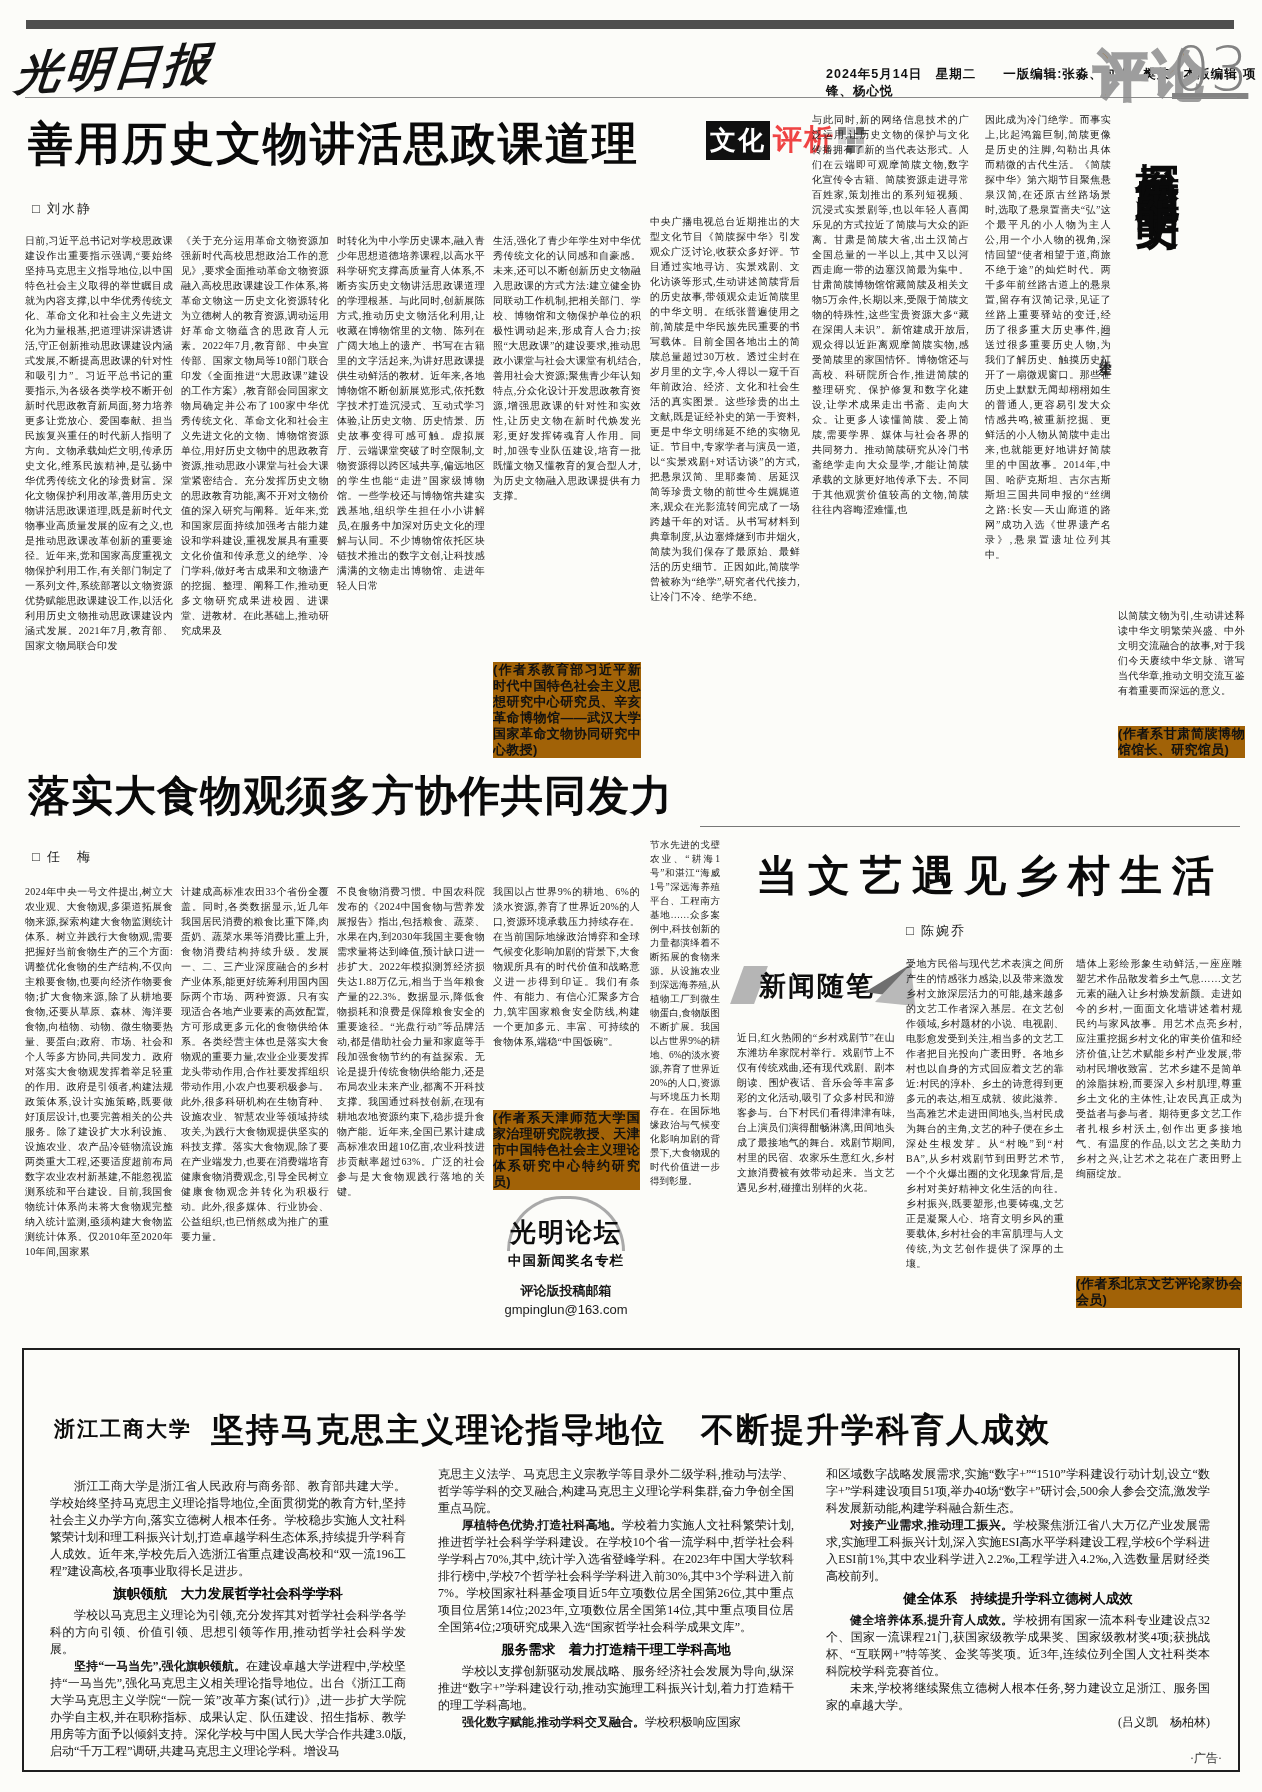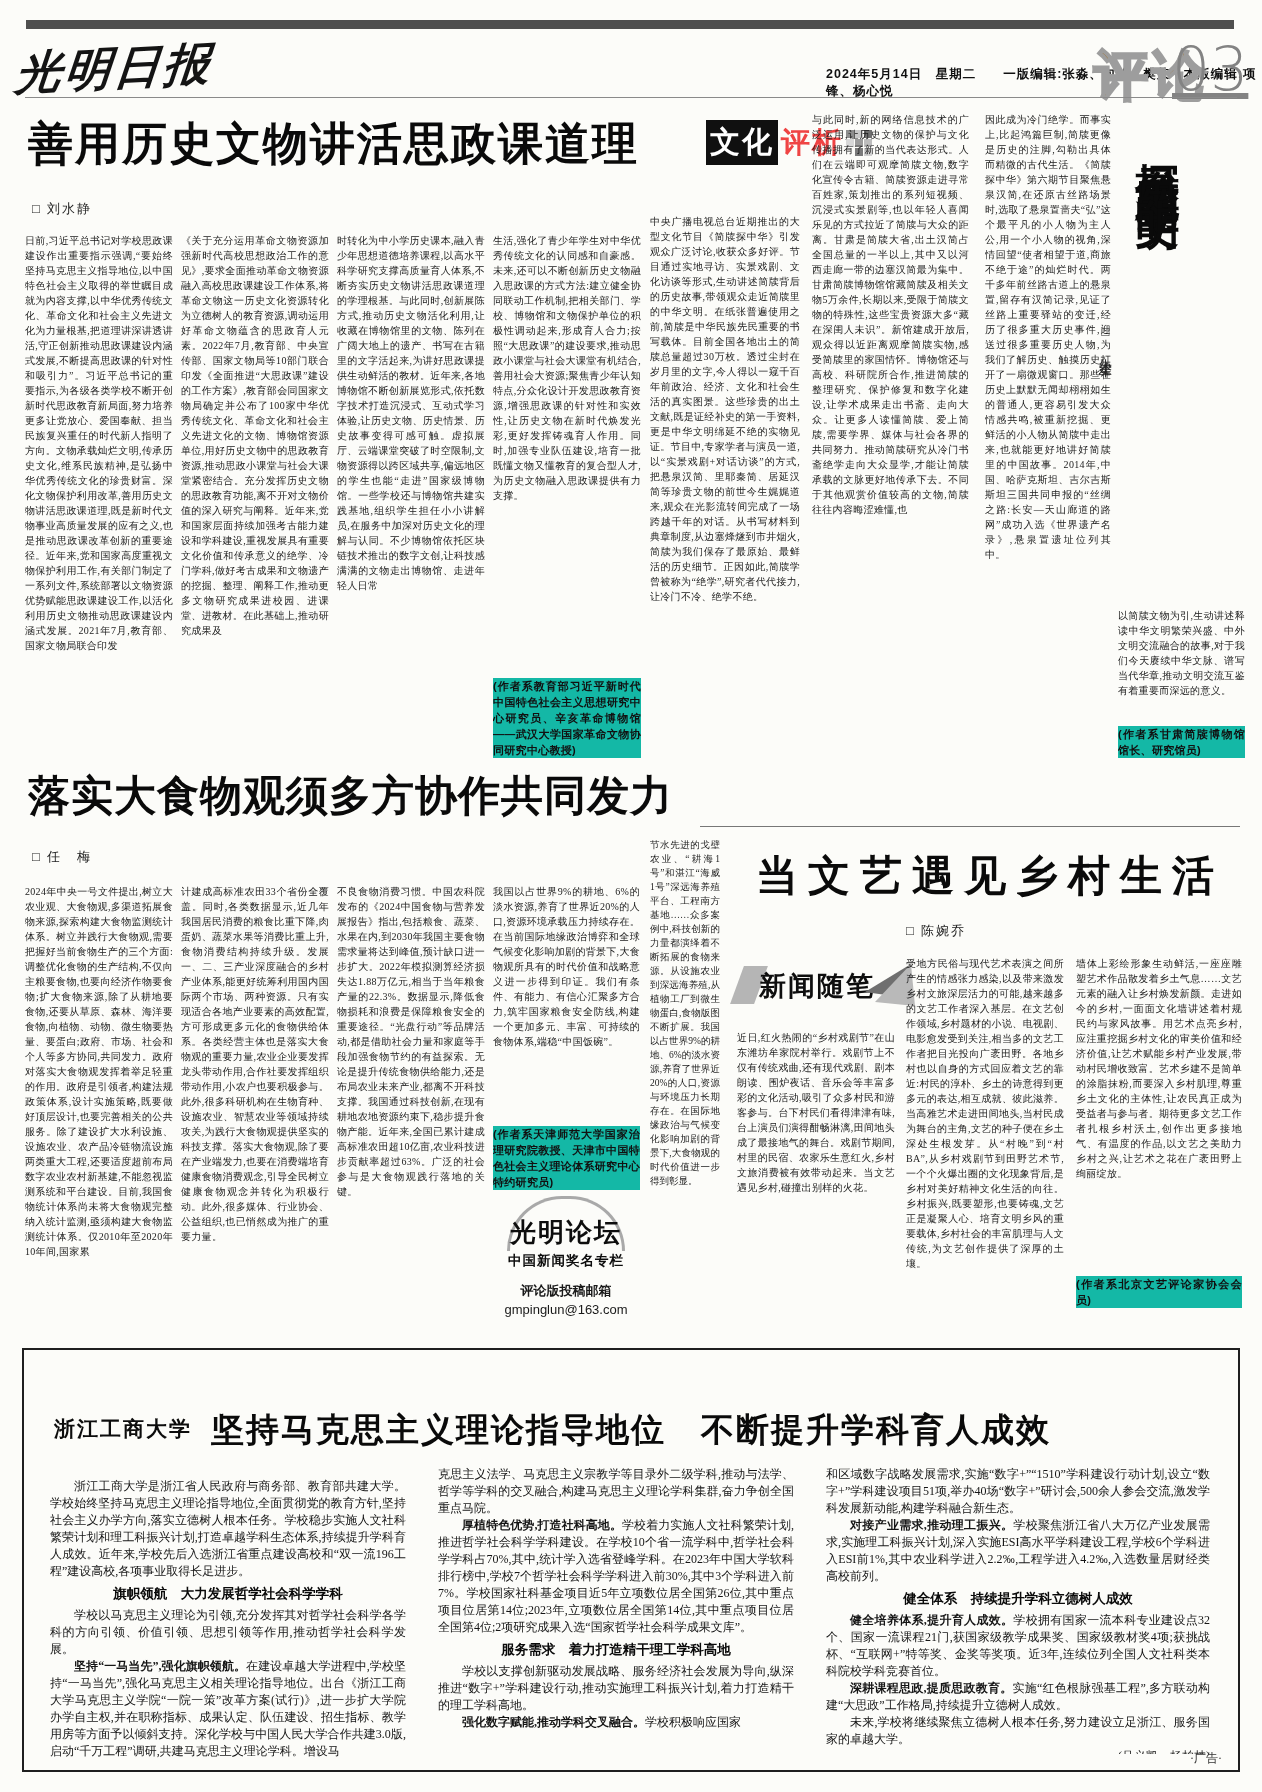--- a/index.html
+++ b/index.html
@@ -4,30 +4,30 @@
 <style>
   html,body{margin:0;padding:0;}
   body{width:1262px;height:1792px;background:#f3f2ee;font-family:"Liberation Serif","DejaVu Serif",serif;}
   .page{position:relative;width:1262px;height:1792px;background:#fcfcf9;overflow:hidden;}
   .abs{position:absolute;}
   .sans{font-family:"Liberation Sans","DejaVu Sans",sans-serif;}
   .bodytext{font-size:10px;line-height:15px;text-align:justify;color:#1b1b1b;overflow:hidden;letter-spacing:.3px;}
   .bodytext-sm{font-size:9.5px;line-height:14px;text-align:justify;color:#1b1b1b;overflow:hidden;}
   .headline{font-weight:bold;color:#0a0a0a;white-space:nowrap;}
   .byline{font-size:13px;color:#1d1d1d;letter-spacing:2px;}
-  .colnote{font-family:"Liberation Sans","DejaVu Sans",sans-serif;font-weight:bold;font-size:11px;line-height:16px;position:absolute;left:0;right:0;bottom:0;background:#14b8a6;text-align:justify;color:#111;}
+  .colnote{font-family:"Liberation Sans","DejaVu Sans",sans-serif;font-weight:bold;font-size:13px;line-height:16px;position:absolute;left:0;right:0;bottom:0;background:#a16207;text-align:justify;color:#111;}
   .rule{background:#8a8a8a;height:1px;}
   
   .logo{font-size:46px;font-weight:bold;font-style:italic;transform:skewX(-8deg) rotate(-3deg);color:#141414;letter-spacing:3px;}
   .dateline{font-size:12.5px;font-weight:bold;color:#101010;letter-spacing:1px;}
   .section-label{font-size:54px;font-weight:bold;color:#a16207;-webkit-text-stroke:2.5px #9d9d9d;letter-spacing:4px;}
   .pageno{font-size:60px;font-weight:200;color:#838383;font-family:"DejaVu Sans","Liberation Sans",sans-serif;text-decoration:underline;}
   
   .pingxi{display:flex;align-items:center;gap:3px;}
-  .px-black{background:#101010;color:#fff;font-weight:bold;font-size:30px;padding:2px 4px;letter-spacing:2px;}
+  .px-black{background:#101010;color:#fff;font-weight:bold;font-size:26px;padding:2px 4px;letter-spacing:2px;}
   .px-rest{font-weight:bold;font-size:29px;color:#ef4444;letter-spacing:2px;}
   .suibi-text{font-weight:bold;font-size:27px;color:#0e0e0e;letter-spacing:2px;}
   
   .vtitle{writing-mode:vertical-rl;font-size:44px;font-weight:bold;color:#0a0a0a;letter-spacing:5px;}
   .vbyline{writing-mode:vertical-rl;font-size:13px;color:#1d1d1d;letter-spacing:3px;}
   
   .forum{text-align:center;}
   .forum-arc{width:112px;height:52px;border:3px solid #a9a9a9;border-bottom:none;border-radius:60px 60px 0 0;margin:0 auto;}
   .forum-title{font-weight:bold;font-size:26px;letter-spacing:2px;color:#0d0d0d;margin-top:-36px;}
   .forum-sub{font-weight:bold;font-size:13.5px;color:#0d0d0d;margin-top:2px;letter-spacing:1px;}
@@ -143,21 +143,20 @@
       <h4>服务需求　着力打造精干理工学科高地</h4>
       <p>学校以支撑创新驱动发展战略、服务经济社会发展为导向,纵深推进“数字+”学科建设行动,推动实施理工科振兴计划,着力打造精干的理工学科高地。</p>
       <p><b>强化数字赋能,推动学科交叉融合。</b><span>学校积极响应国家</span></p>
     </div>
 
     <div class="abs ad-col" style="left:802px;top:116px;width:384px;height:288px;">
       <p style="text-indent:0;">和区域数字战略发展需求,实施“数字+”“1510”学科建设行动计划,设立“数字+”学科建设项目51项,举办40场“数字+”研讨会,500余人参会交流,激发学科发展新动能,构建学科融合新生态。</p>
       <p><b>对接产业需求,推动理工振兴。</b><span>学校聚焦浙江省八大万亿产业发展需求,实施理工科振兴计划,深入实施ESI高水平学科建设工程,学校6个学科进入ESI前1%,其中农业科学进入2.2‰,工程学进入4.2‰,入选数量居财经类高校前列。</span></p>
       <h4>健全体系　持续提升学科立德树人成效</h4>
       <p><b>健全培养体系,提升育人成效。</b><span>学校拥有国家一流本科专业建设点32个、国家一流课程21门,获国家级教学成果奖、国家级教材奖4项;获挑战杯、“互联网+”特等奖、金奖等奖项。近3年,连续位列全国人文社科类本科院校学科竞赛首位。</span></p>
-      <p><b>深耕课程思政,提质思政教育。</b><span>实施“红色根脉强基工程”,多方联动构建“大思政”工作格局,持续提升立德树人成效。</span></p>
       <p>未来,学校将继续聚焦立德树人根本任务,努力建设立足浙江、服务国家的卓越大学。</p>
       <p class="ad-sig">(吕义凯　杨柏林)</p>
     </div>
 
     <div class="abs ad-mark" style="right:16px;bottom:3px;">·广告·</div>
   </div>
 
 </div>
 
 </body></html>

